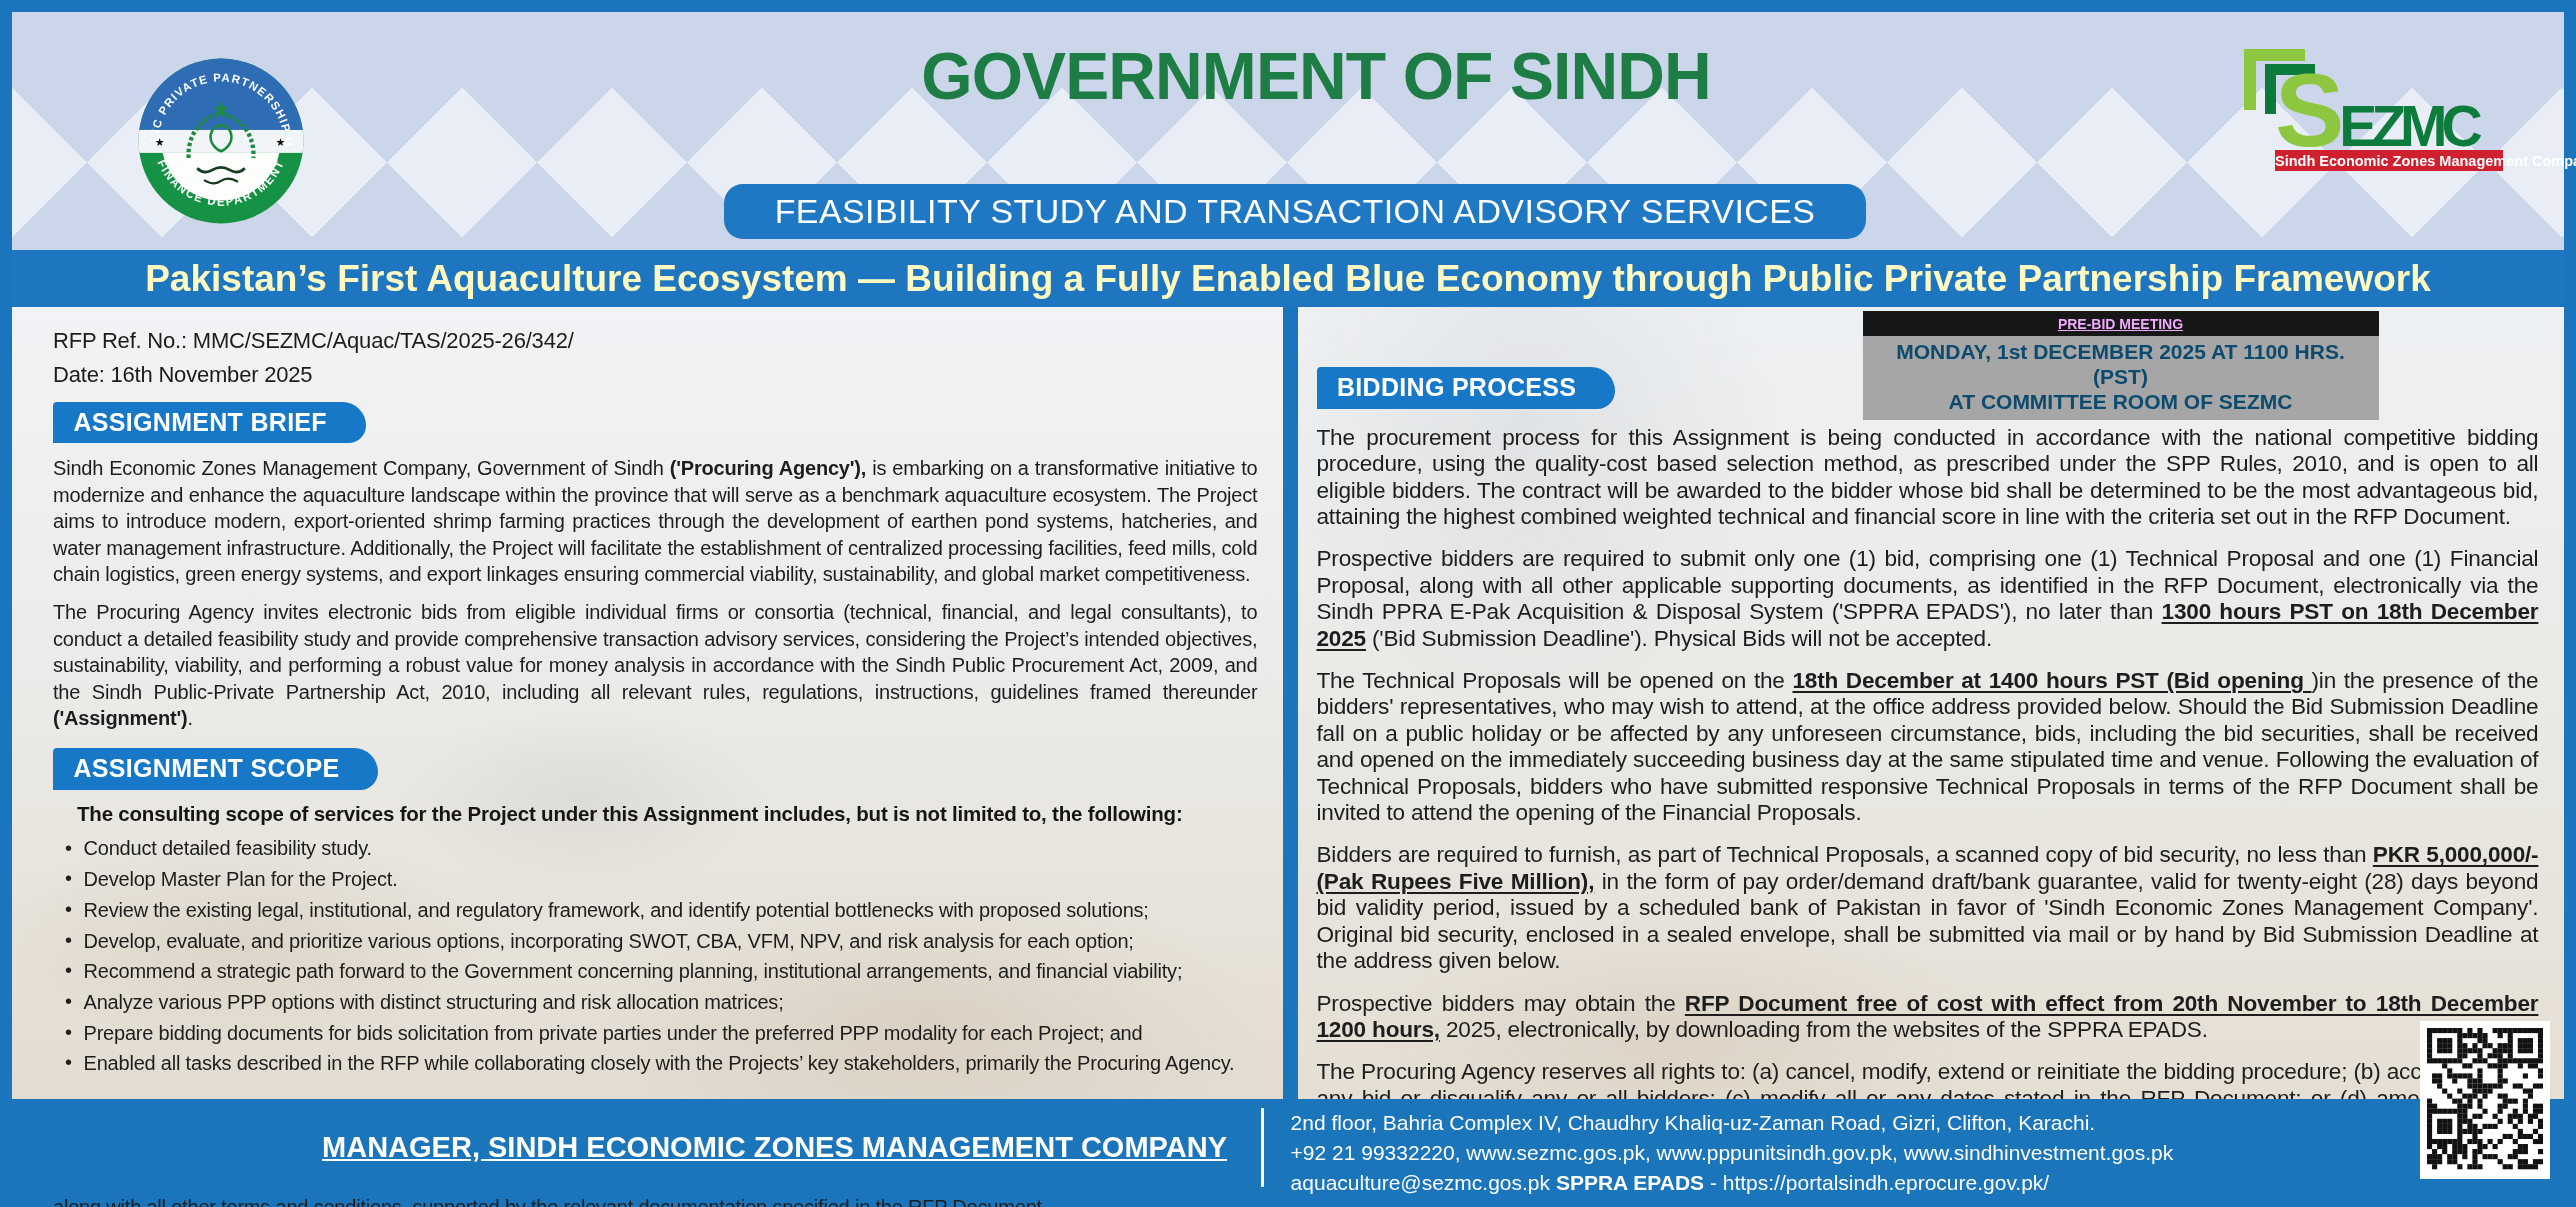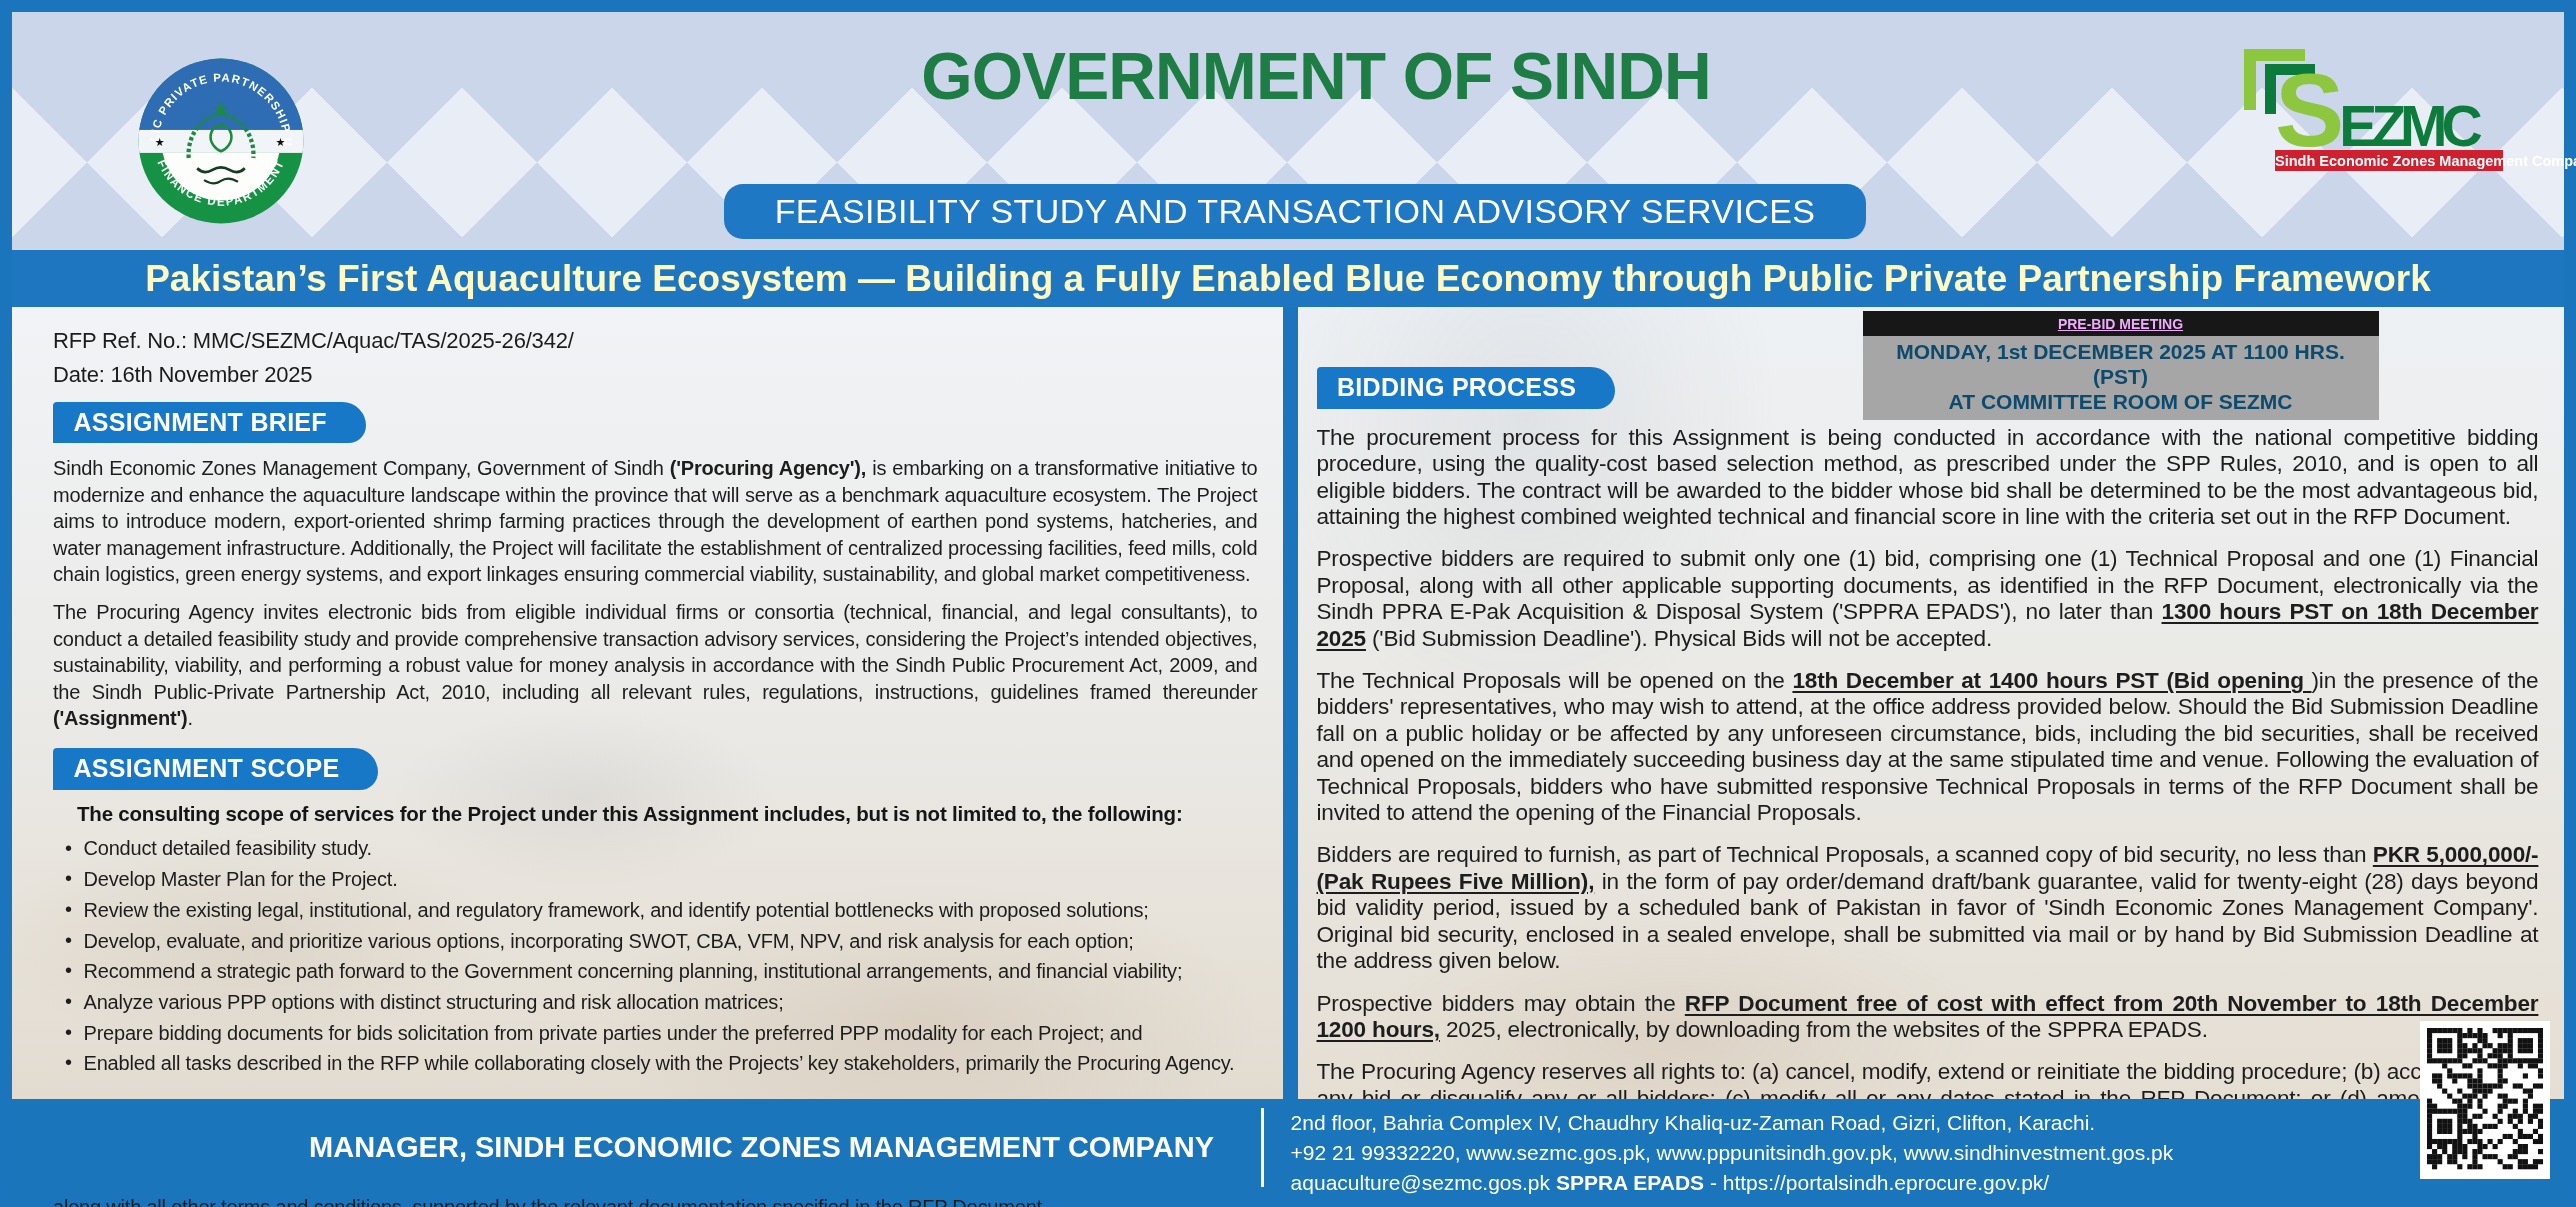--- a/index.html
+++ b/index.html
@@ -67,21 +67,21 @@
   .prebid .pb-head{background:#171717;color:#f0abfc;font-size:14px;font-weight:700;
     text-align:center;padding:4.3px 0;text-decoration:underline;}
   .prebid .pb-body{background:#a6a6a6;color:#0c4a6e;font-size:21px;font-weight:700;
     text-align:center;line-height:25px;padding:3.4px 5.1px 6px 5.1px;}
   .right-top-spacer{height:43px;}
   .address-line{font-size:22.6px;color:#1d1d1d;margin-top:16px;letter-spacing:-0.2px;}
   
   .footer{position:absolute;left:12px;bottom:12px;right:12px;height:96px;background:#1b75bb;
     display:flex;color:#fff;}
   .footer .manager-box{width:1249px;display:flex;align-items:center;justify-content:flex-end;
-    padding-right:47px;box-sizing:border-box;}
+    padding-right:34px;box-sizing:border-box;text-decoration:underline;}
   .footer .manager{font-size:29px;font-weight:700;white-space:nowrap;}
   .footer .fline{width:2.6px;background:#fff;margin:8.5px 0;}
   .footer .contact{flex:1;padding:8.5px 0 0 27px;font-size:21px;line-height:30px;}
   .footer .contact div{white-space:nowrap;}
   
   .qr-box{position:absolute;right:25.6px;top:1021px;width:130px;height:158px;background:#fff;
     display:flex;justify-content:center;padding-top:6.8px;box-sizing:border-box;z-index:5;}
 </style>
 </head>
 <body>

